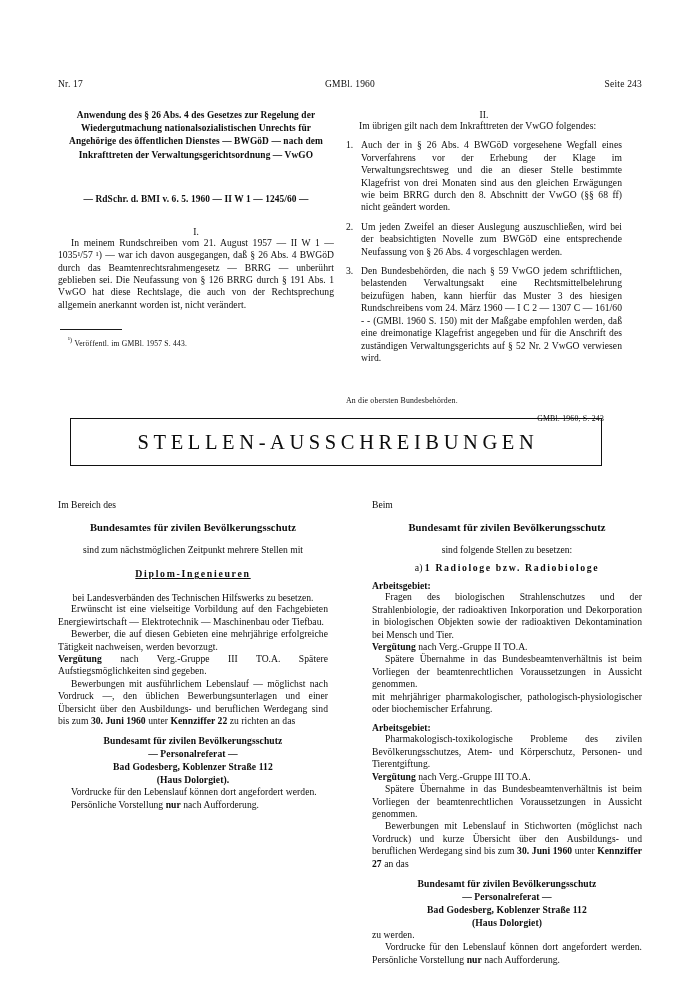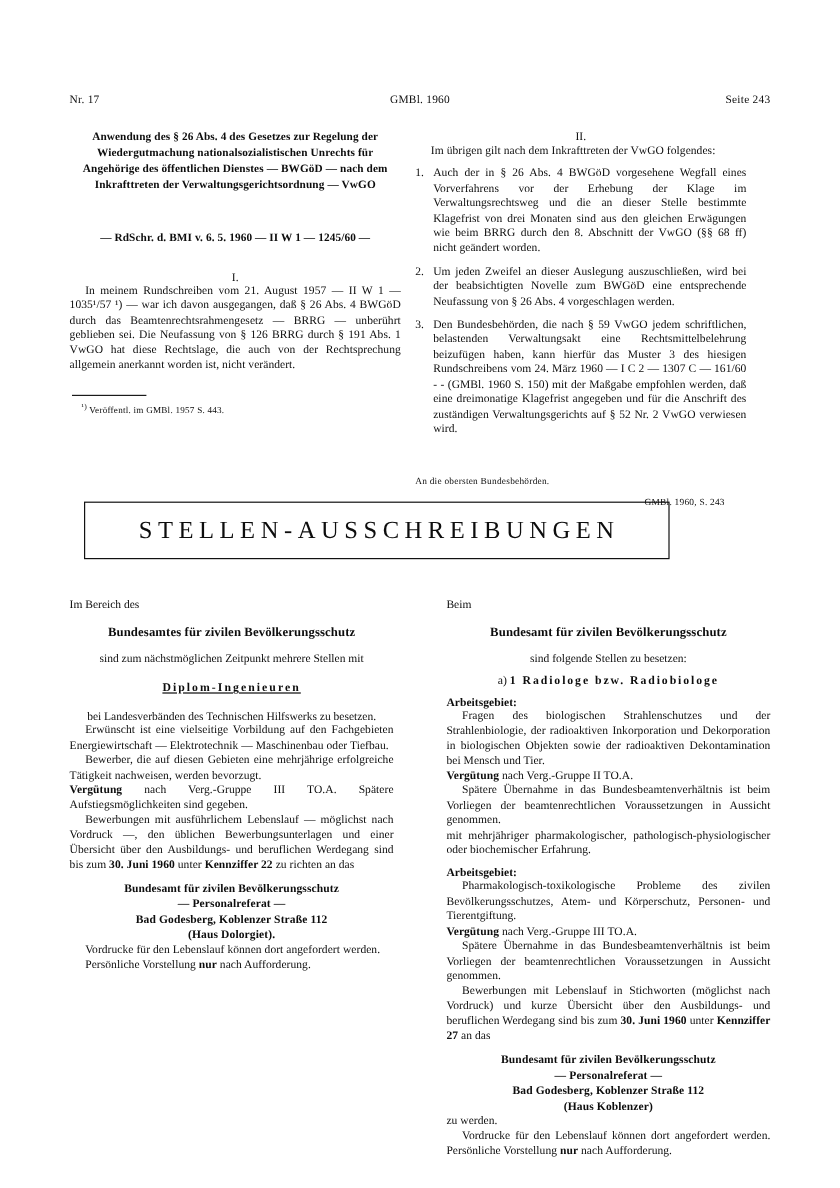--- a/index.html
+++ b/index.html
@@ -124,21 +124,21 @@
     font-size: 7.8px;
     text-align: right;
     letter-spacing: .2px;
     padding-right: 18px;
   }
 
   
   .banner {
     position: absolute;
     left: 70px; top: 401px;
-    width: 488px;
+    width: 532px;
     height: 48px;
     border: 1.6px solid #111;
     box-sizing: border-box;
     display: flex;
     align-items: center;
     justify-content: center;
   }
   .banner-text {
     font-size: 20.5px;
     letter-spacing: 4.6px;
@@ -304,21 +304,21 @@
       <p class="body noind mt6"><b>Vergütung</b><span> nach Verg.-Gruppe III TO.A.</span></p>
 
       <p class="body mt6">Spätere Übernahme in das Bundesbeamtenverhältnis ist beim Vorliegen der beamtenrechtlichen Voraussetzungen in Aussicht genommen.</p>
 
       <p class="body mt12"><span>Bewerbungen mit Lebenslauf in Stichworten (möglichst nach Vordruck) und kurze Übersicht über den Ausbildungs- und beruflichen Werdegang sind bis zum </span><b>30. Juni 1960</b><span> unter </span><b>Kennziffer 27</b><span> an das</span></p>
 
       <div class="addr-block">
         <div>Bundesamt für zivilen Bevölkerungsschutz</div>
         <div>— Personalreferat —</div>
         <div>Bad Godesberg, Koblenzer Straße 112</div>
-        <div>(Haus Koblenzer)</div>
+        <div>(Haus Dolorgiet)</div>
       </div>
 
       <p class="body noind mt6">zu werden.</p>
       <p class="body"><span>Vordrucke für den Lebenslauf können dort angefordert werden. Persönliche Vorstellung </span><b>nur</b><span> nach Aufforderung.</span></p>
     </div>
   </div>
 
 </div>
 
 </body></html>

